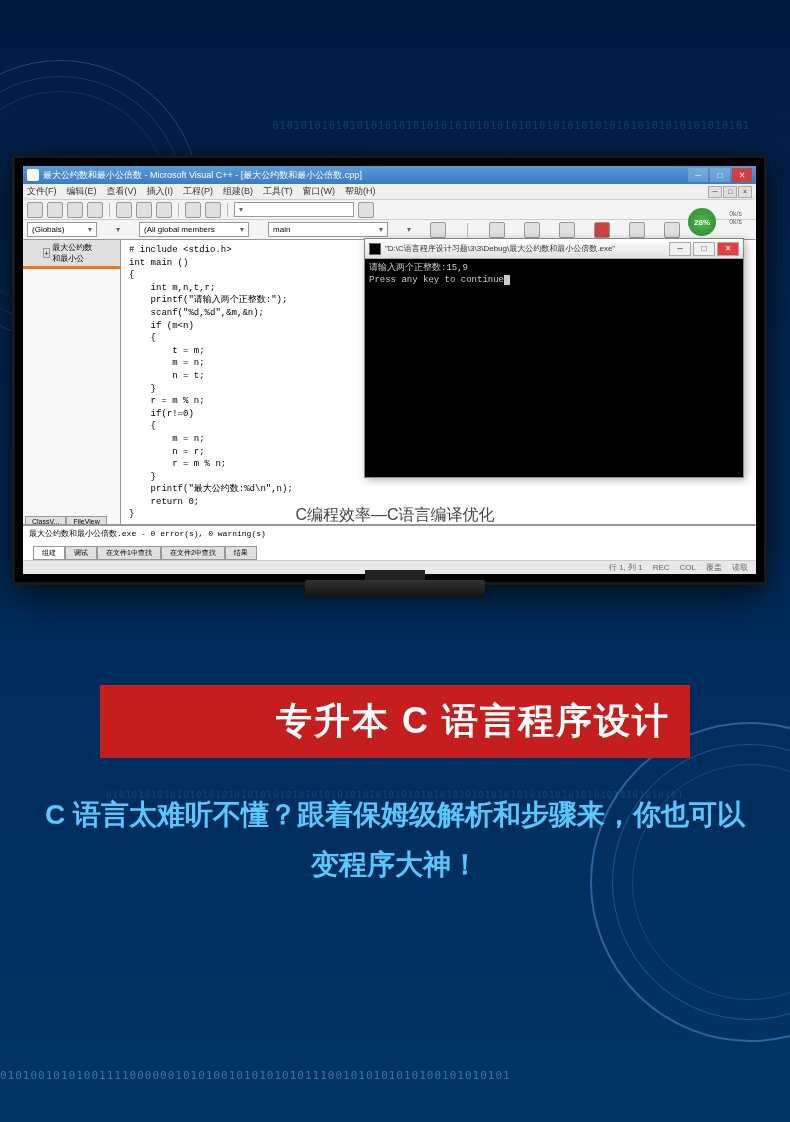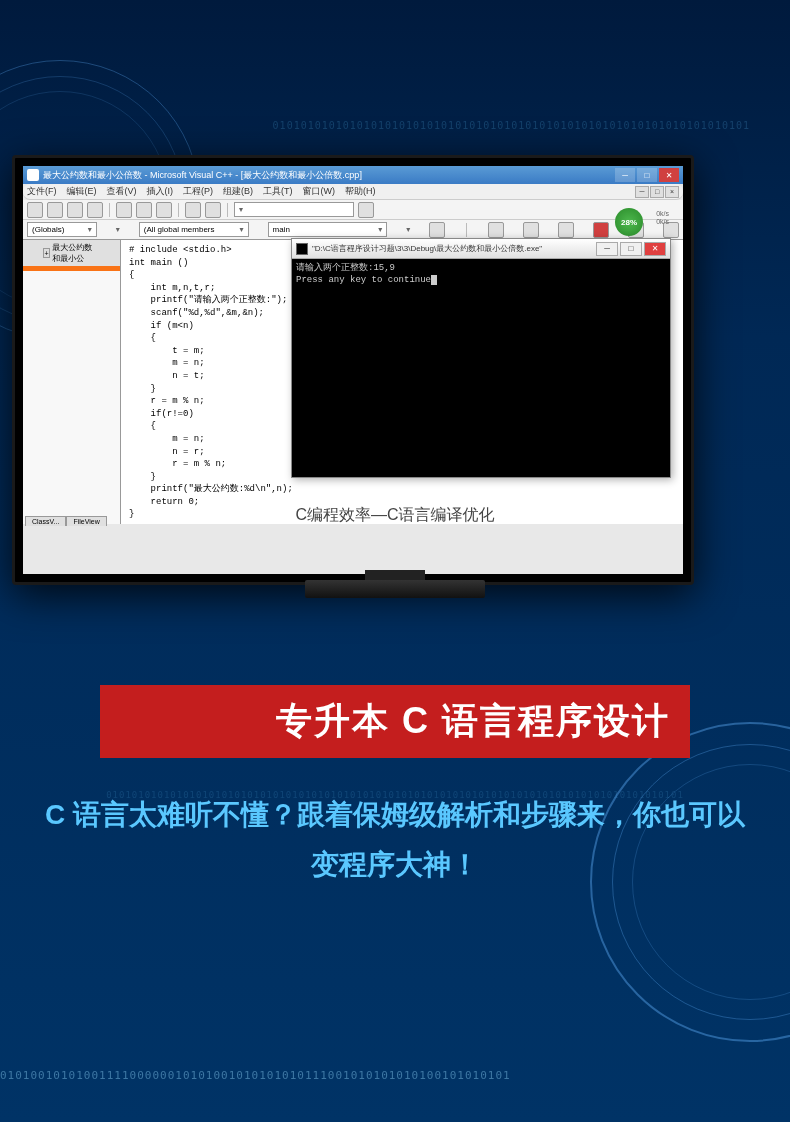--- a/index.html
+++ b/index.html
@@ -10,21 +10,21 @@
 .circle-top-left::before { content: ''; position: absolute; inset: 15px; border: 1px solid rgba(100, 180, 255, 0.2); border-radius: 50%; }
 .circle-top-left::after { content: ''; position: absolute; inset: 30px; border: 1px solid rgba(100, 180, 255, 0.15); border-radius: 50%; }
 .circle-bottom-right { position: absolute; bottom: 80px; right: -120px; width: 320px; height: 320px; border: 2px solid rgba(100, 180, 255, 0.4); border-radius: 50%; }
 .circle-bottom-right::before { content: ''; position: absolute; inset: 20px; border: 1px solid rgba(100, 180, 255, 0.3); border-radius: 50%; }
 .circle-bottom-right::after { content: ''; position: absolute; inset: 40px; border: 1px solid rgba(100, 180, 255, 0.2); border-radius: 50%; }
 .binary-top { position: absolute; top: 120px; right: 40px; color: rgba(100, 200, 255, 0.2); font-size: 10px; font-family: monospace; letter-spacing: 1px; }
 .binary-bottom { position: absolute; bottom: 40px; left: 0; color: rgba(150, 220, 255, 0.4); font-size: 11px; font-family: monospace; letter-spacing: 1px; }
 .binary-mid { position: absolute; top: 790px; left: 0; right: 0; color: rgba(100, 200, 255, 0.15); font-size: 9px; font-family: monospace; letter-spacing: 1px; text-align: center; }
 
 
-.monitor { position: absolute; top: 155px; left: 12px; width: 682px; height: 430px; background: #000; border: 3px solid #1a1a1a; border-radius: 4px; box-shadow: 0 10px 40px rgba(0,0,0,0.8); }
+.monitor { position: absolute; top: 155px; left: 12px; width: 755px; height: 430px; background: #000; border: 3px solid #1a1a1a; border-radius: 4px; box-shadow: 0 10px 40px rgba(0,0,0,0.8); }
 .monitor-stand { position: absolute; top: 580px; left: 50%; transform: translateX(-50%); width: 180px; height: 18px; background: linear-gradient(180deg, #333, #111); border-radius: 2px; }
 .monitor-neck { position: absolute; top: 570px; left: 50%; transform: translateX(-50%); width: 60px; height: 15px; background: #222; }
 
 .screen { position: absolute; inset: 8px; background: #e8e8e8; overflow: hidden; }
 
 
 .ide-title { background: linear-gradient(180deg, #5a9bd5, #3a7bc5); height: 18px; display: flex; align-items: center; padding: 0 4px; font-size: 9px; color: #fff; }
 .ide-title-icon { width: 12px; height: 12px; background: #fff; margin-right: 4px; border-radius: 2px; }
 .ide-controls { margin-left: auto; display: flex; gap: 2px; }
 .ide-btn { width: 20px; height: 14px; background: rgba(255,255,255,0.2); display: flex; align-items: center; justify-content: center; font-size: 8px; color: #fff; }
@@ -39,21 +39,21 @@
 .tool-sep { width: 1px; height: 14px; background: #bbb; margin: 0 2px; }
 .tool-arrow { font-size: 8px; color: #666; }
 
 .toolbar2 { background: #f4f4f4; height: 20px; display: flex; align-items: center; padding: 0 4px; gap: 19px; border-bottom: 1px solid #999; font-size: 9px; }
 .dropdown { background: #fff; border: 1px solid #999; height: 15px; padding: 0 4px; display: flex; align-items: center; font-size: 8px; }
 .green-badge { position: absolute; right: 40px; top: 42px; width: 28px; height: 28px; background: radial-gradient(circle, #4db84d, #2a8a2a); border-radius: 50%; display: flex; align-items: center; justify-content: center; color: #fff; font-size: 8px; font-weight: bold; }
 .badge-stats { position: absolute; right: 14px; top: 44px; font-size: 7px; color: #666; line-height: 1.2; }
 
 .ide-body { display: flex; height: calc(100% - 124px); background: #fff; }
 .sidebar { width: 98px; border-right: 1px solid #999; background: #f8f8f8; font-size: 8px; }
-.sidebar-header { background: #e0e0e0; padding: 2px 20px; border-bottom: 5px solid #f97316; display: flex; align-items: center; gap: 2px; }
+.sidebar-header { background: #e0e0e0; padding: 2px 20px; border-bottom: 3px solid #f97316; display: flex; align-items: center; gap: 2px; }
 .tree-icon { width: 10px; height: 10px; background: #ddd; border: 1px solid #999; display: inline-flex; align-items: center; justify-content: center; font-size: 7px; }
 .sidebar-tabs { position: absolute; bottom: 48px; left: 2px; display: flex; font-size: 7px; }
 .sidebar-tab { padding: 1px 6px; background: #e0e0e0; border: 1px solid #999; border-bottom: none; }
 
 .code-area { flex: 1; background: #fff; padding: 4px 8px; font-family: "Courier New", monospace; font-size: 9px; line-height: 1.4; color: #000; position: relative; }
 .code-line { white-space: pre; }
 
 
 .console-window { position: absolute; top: 72px; right: 12px; width: 380px; height: 240px; border: 1px solid #888; box-shadow: 2px 2px 8px rgba(0,0,0,0.3); }
 .console-title { background: linear-gradient(180deg, #fff, #e0e0e0); height: 20px; display: flex; align-items: center; padding: 0 4px; font-size: 8px; color: #333; border-bottom: 1px solid #aaa; }
@@ -219,20 +219,37 @@
           <div class="console-btn">□</div>
           <div class="console-btn close">✕</div>
         </div>
       </div>
       <div class="console-body">
         <div>请输入两个正整数:15,9</div>
         <div><span>Press any key to continue</span><span class="cursor"></span></div>
       </div>
     </div>
 
+    <div class="output-pane">
+      <div class="output-text">最大公约数和最小公倍数.exe - 0 error(s), 0 warning(s)</div>
+      <div class="output-tabs">
+        <div class="output-tab">组建</div>
+        <div class="output-tab">调试</div>
+        <div class="output-tab">在文件1中查找</div>
+        <div class="output-tab">在文件2中查找</div>
+        <div class="output-tab">结果</div>
+      </div>
+      <div class="status-bar">
+        <span>行 1, 列 1</span>
+        <span>REC</span>
+        <span>COL</span>
+        <span>覆盖</span>
+        <span>读取</span>
+      </div>
+    </div>
 
   </div>
 </div>
 <div class="monitor-neck"></div>
 <div class="monitor-stand"></div>
 
 <div class="overlay-text">C编程效率—C语言编译优化</div>
 
 <div class="red-banner">
   <div class="red-banner-text">专升本 C 语言程序设计</div>

